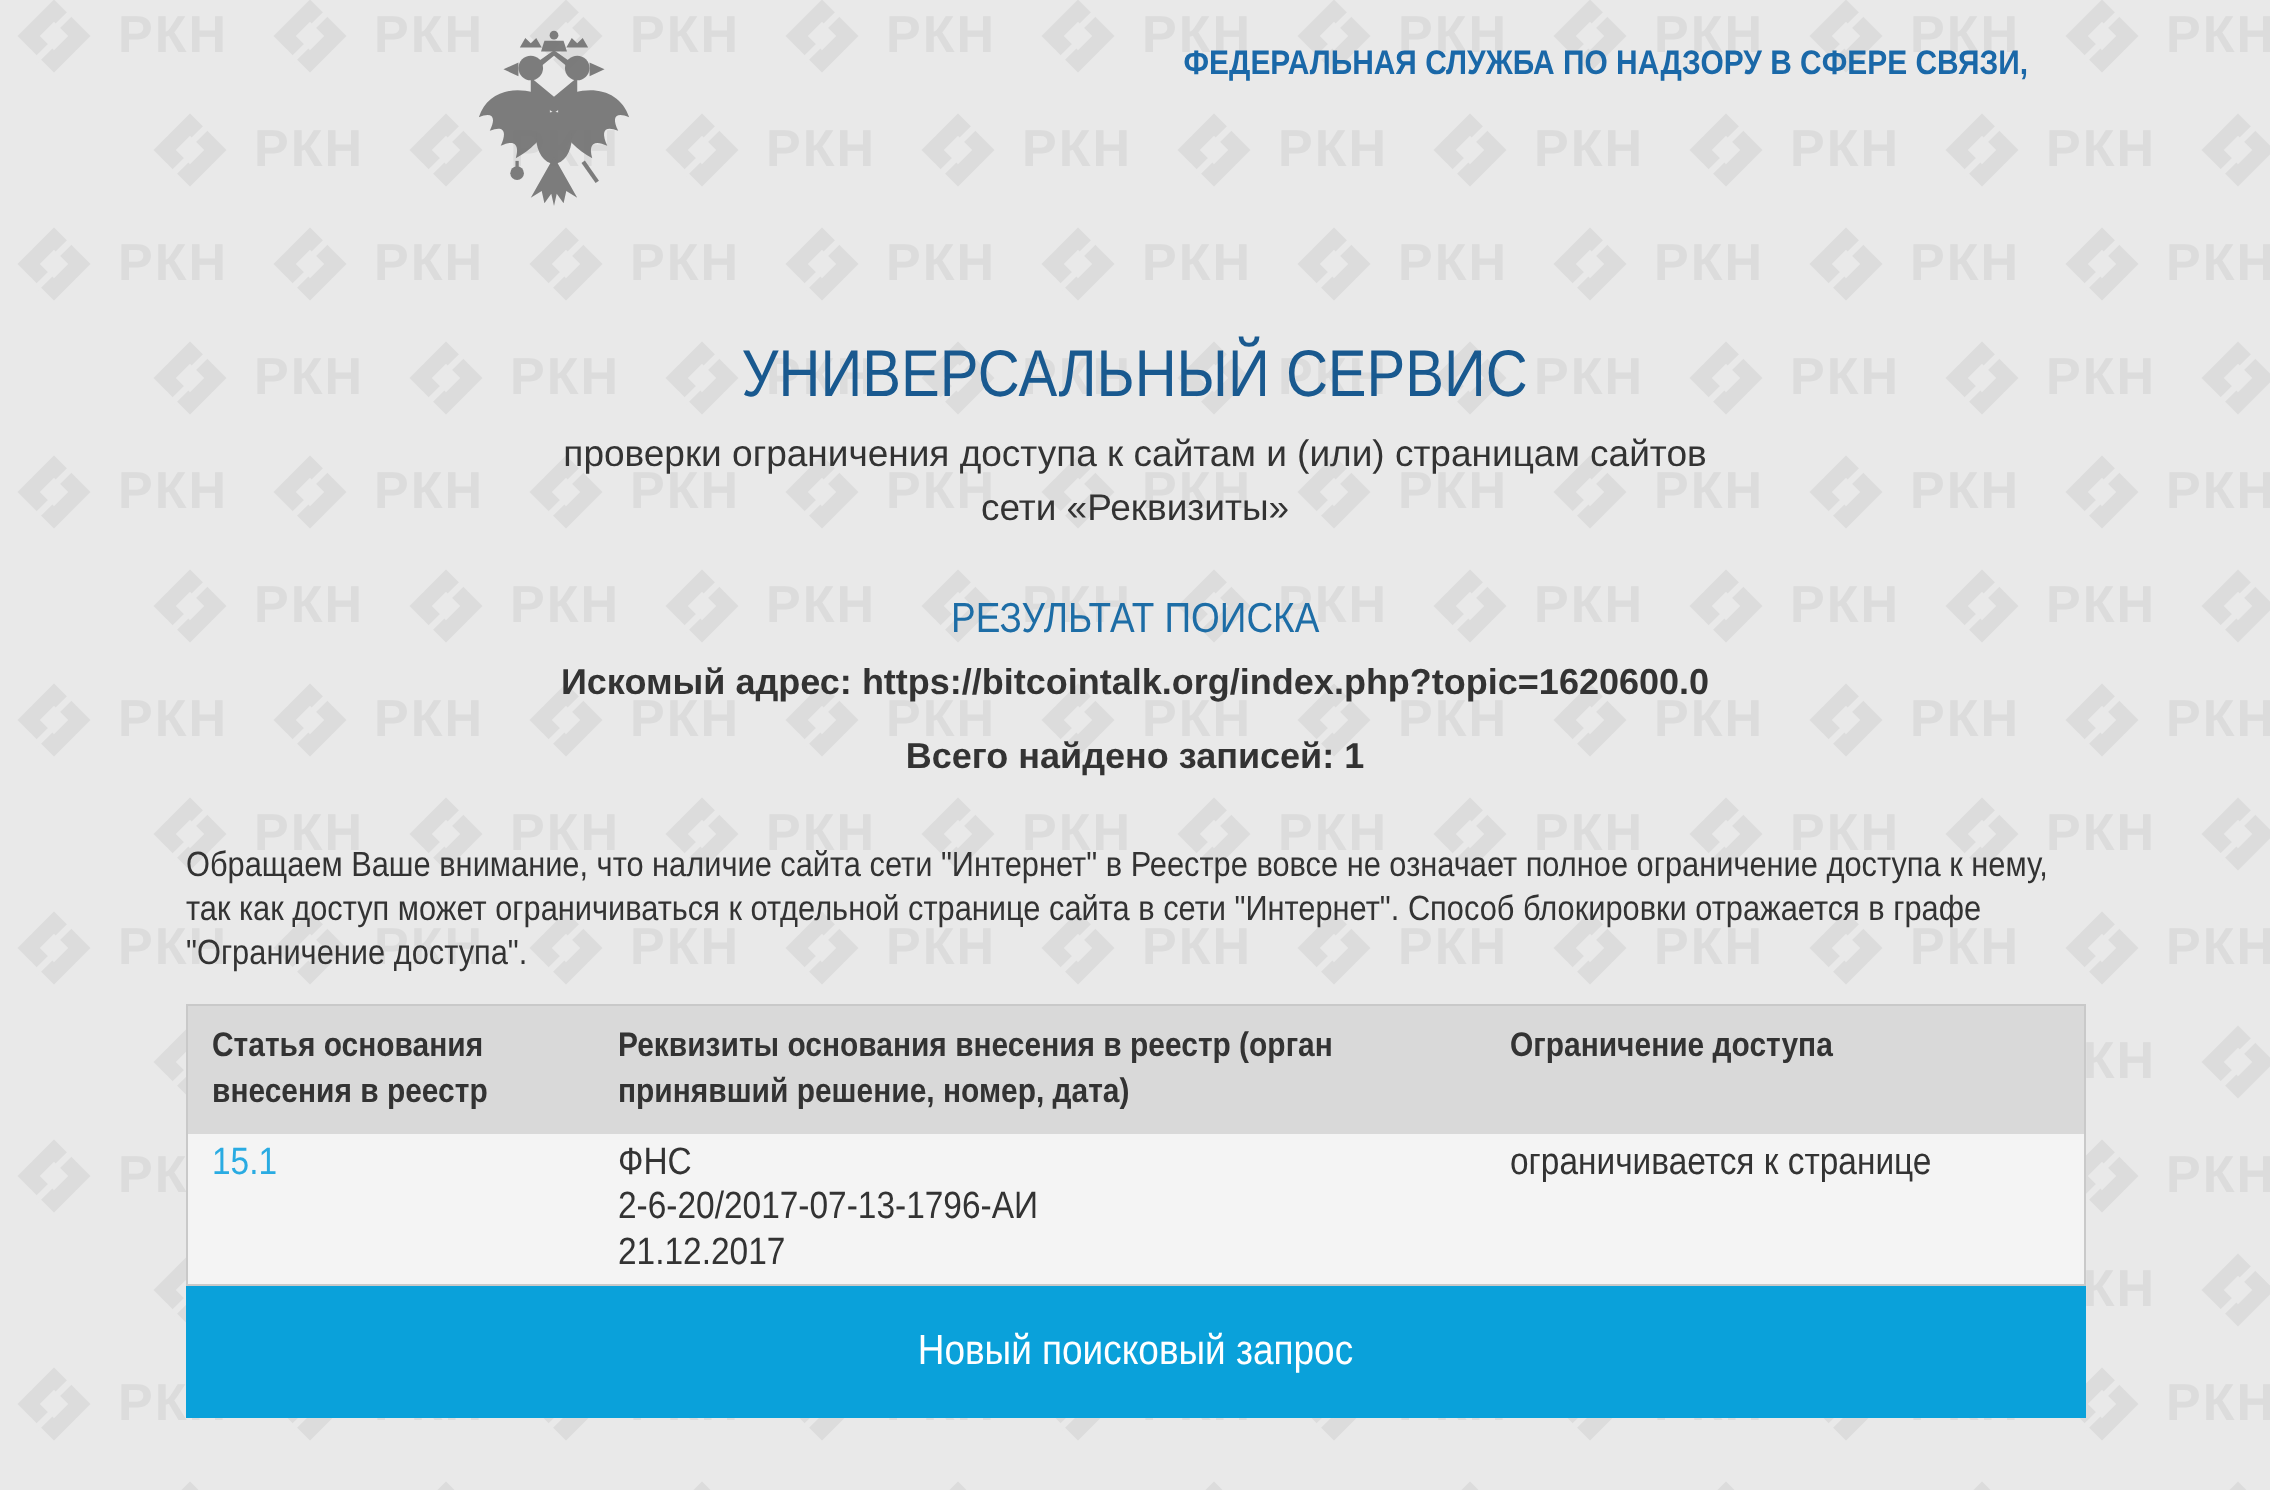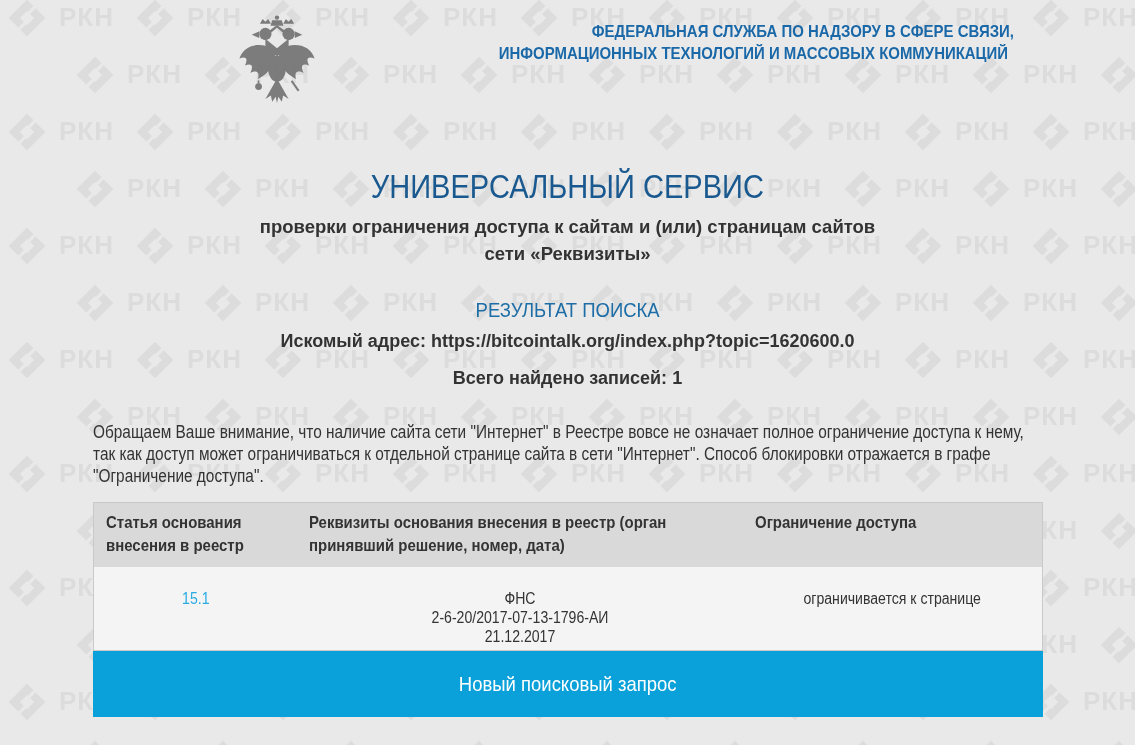--- a/index.html
+++ b/index.html
@@ -22,33 +22,33 @@
   .cx{display:block;width:113.64%;transform:scaleX(.88);transform-origin:0 0;}
   .cxc{display:inline-block;transform:scaleX(.88);transform-origin:50% 50%;white-space:nowrap;}
   
   .site-header{position:relative;height:118px;}
   .emblem{position:absolute;left:143px;top:12px;width:82px;height:100px;}
   .emblem svg{width:100%;height:100%;opacity:.88;}
   .agency{padding-top:21px;padding-left:46px;text-align:right;
     font-weight:bold;font-size:17px;line-height:1.28;color:#1a68a8;}
   
   .main-title{margin:50px 0 0;text-align:center;font-size:33px;font-weight:normal;color:#19598f;}
-  .subtitle{margin:8px 0 0;text-align:center;font-weight:bold;font-size:18.5px;line-height:1.45;color:#333;}
+  .subtitle{margin:8px 0 0;text-align:center;font-weight:normal;font-size:18.5px;line-height:1.45;color:#333;}
   .results-heading{margin:30px 0 0;text-align:center;font-size:21px;font-weight:normal;color:#1d6da6;}
   .query-line{margin:9px 0 16px;text-align:center;font-weight:bold;font-size:18px;color:#333;}
   .count-line{margin:4px 0 0;text-align:center;font-weight:bold;font-size:18px;color:#333;}
   
   .notice{margin:32px 0 0;font-size:17.5px;line-height:1.27;color:#333;}
   
   table.results{margin-top:15px;width:100%;border-collapse:collapse;table-layout:fixed;
     border:1px solid #c9c9c9;}
   table.results th{background:#d9d9d9;font-weight:bold;text-align:left;
     padding:9px 12px 10px;font-size:17px;line-height:1.32;vertical-align:top;}
-  table.results td{background:#f4f4f4;text-align:center;
-    padding:23px 12px 4px;font-size:16px;line-height:1.17;vertical-align:top;}
+  table.results td{background:#f4f4f4;text-align:left;
+    padding:4px 12px 4px;font-size:19px;line-height:1.17;vertical-align:top;}
   col.c1{width:21.5%;} col.c2{width:47%;} col.c3{width:31.5%;}
   .article-link{color:#29abe2;cursor:pointer;text-decoration:none;}
   
   .new-search{display:block;width:100%;height:66px;border:none;
     background:#0aa1da;color:#ffffff;font-size:21px;cursor:pointer;
     font-family:"Liberation Sans","DejaVu Sans",sans-serif;}
 </style>
 </head>
 <body>
 
@@ -1105,21 +1105,20 @@
           <ellipse cx="60" cy="80" rx="13" ry="19"></ellipse>
           <path d="M60 94 L43 124 L51 119 L53 128 L58 121 L60 130 L62 121 L67 128 L69 119 L77 124 Z"></path>
           <circle cx="33" cy="106" r="5"></circle>
           <rect x="31.8" y="97" width="2.4" height="5"></rect>
           <rect x="85" y="96" width="3" height="18" transform="rotate(-35 86.5 105)"></rect>
         </g>
       </svg>
     </div>
     <div class="agency">
       <div><span class="cxc">ФЕДЕРАЛЬНАЯ СЛУЖБА ПО НАДЗОРУ В СФЕРЕ СВЯЗИ,</span></div>
-      <div><span class="cxc">ИНФОРМАЦИОННЫХ ТЕХНОЛОГИЙ И МАССОВЫХ КОММУНИКАЦИЙ</span></div>
     </div>
   </header>
 
   <main>
 
     <h1 class="main-title"><span class="cxc">УНИВЕРСАЛЬНЫЙ СЕРВИС</span></h1>
 
     <p class="subtitle">
       <span>проверки ограничения доступа к сайтам и (или) страницам сайтов</span><br>
       <span>сети «Реквизиты»</span>

